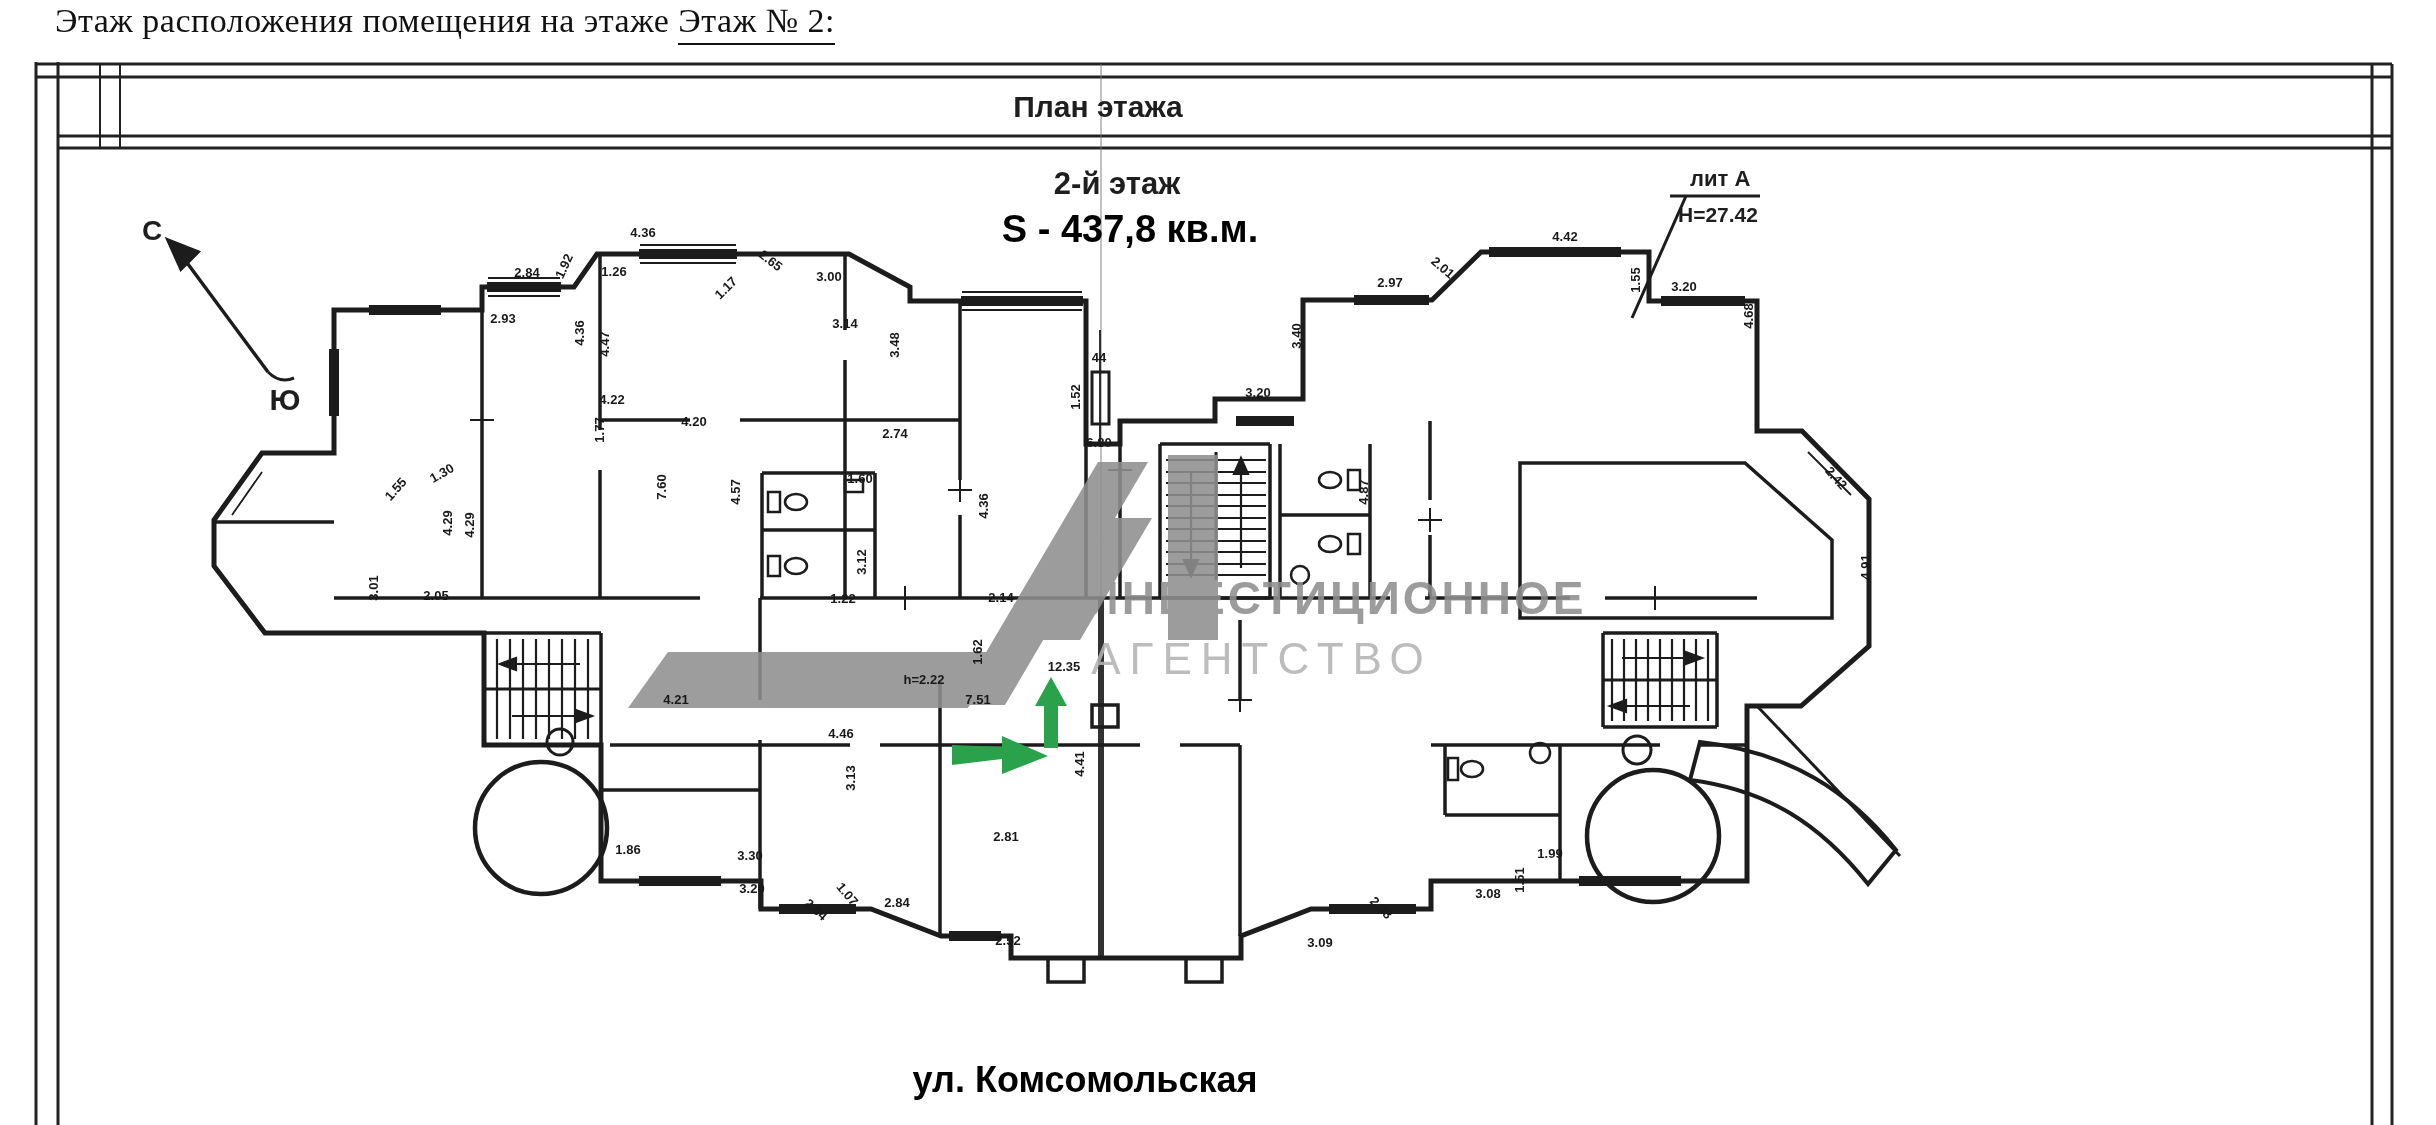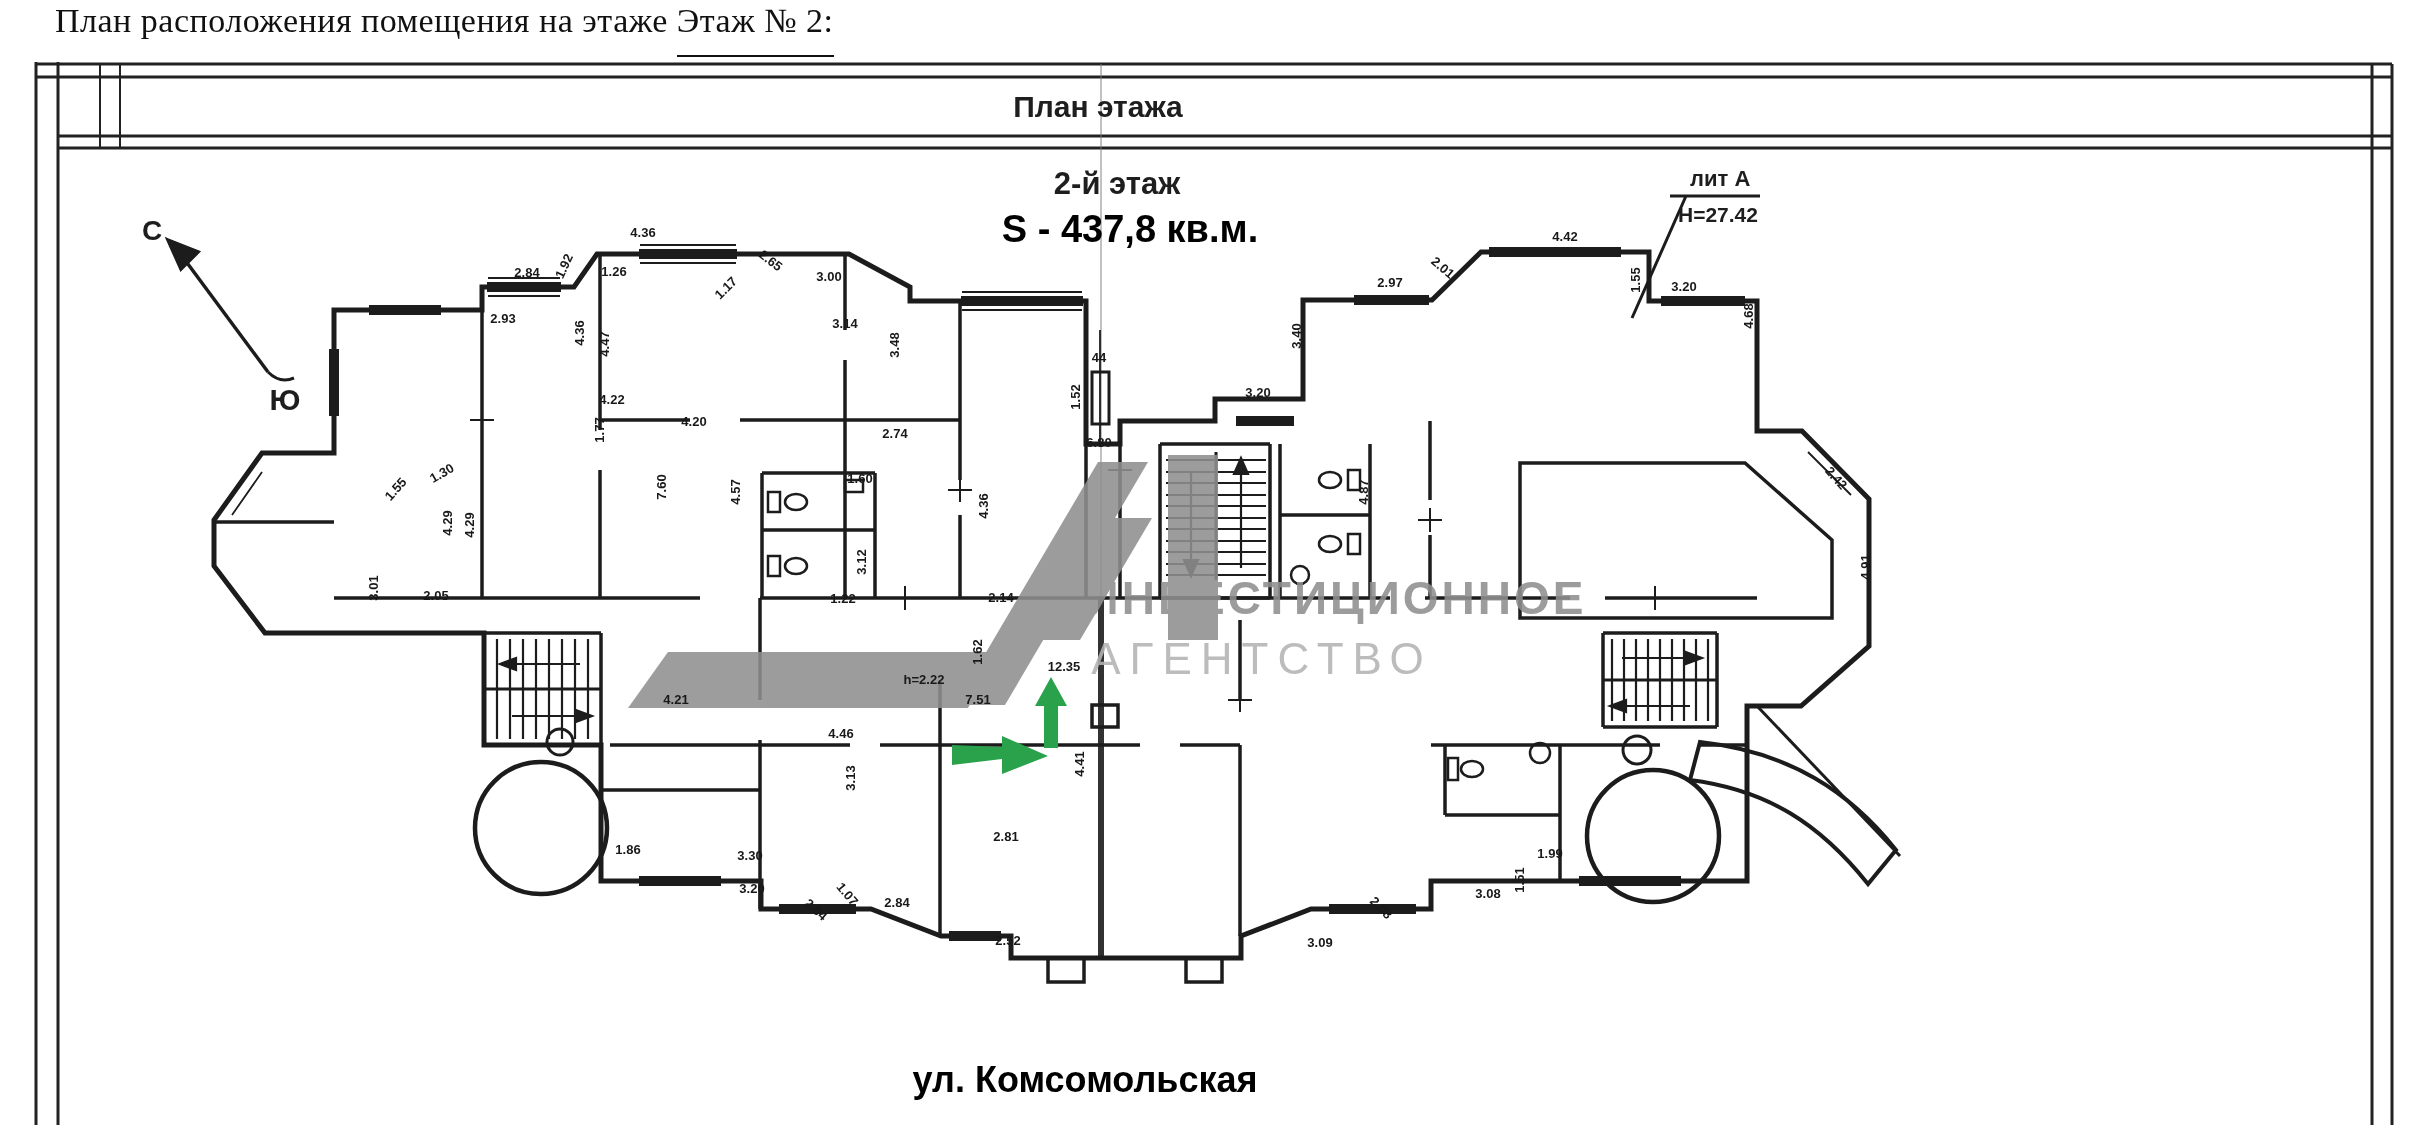--- a/index.html
+++ b/index.html
@@ -1,39 +1,39 @@
 <!DOCTYPE html>
 <html><head>
 <meta charset="utf-8">
 <style>
   html,body{margin:0;padding:0;background:#fff;}
   .page{position:relative;width:2436px;height:1125px;background:#fff;overflow:hidden;
         font-family:"Liberation Sans",sans-serif;}
   .header{position:absolute;left:55px;top:2px;font-family:"Liberation Serif",serif;
           font-size:34px;color:#111;letter-spacing:.5px;}
-  .header .u{border-bottom:2px solid #111;padding-bottom:16px;}
+  .header .u{border-bottom:2px solid #111;padding-bottom:4px;}
   svg{position:absolute;left:0;top:0;}
   .wall{stroke:#1c1c1c;fill:none;}
   .dim{font-family:"Liberation Sans",sans-serif;font-size:13px;font-weight:bold;
        fill:#191919;text-anchor:middle;}
   .scanhead{font-family:"Liberation Sans",sans-serif;font-weight:bold;fill:#1e1e1e;text-anchor:middle;}
   .digital{font-family:"Liberation Sans",sans-serif;font-weight:bold;fill:#000;text-anchor:middle;}
   .wm1{font-family:"Liberation Sans",sans-serif;font-weight:bold;letter-spacing:3px;
        fill:#8f8f8f;text-anchor:middle;}
   .wm2{font-family:"Liberation Sans",sans-serif;font-weight:normal;letter-spacing:9px;
        fill:#b3b3b3;text-anchor:middle;}
   .small-note{font-family:"Liberation Sans",sans-serif;font-weight:bold;fill:#1e1e1e;}
 </style>
 </head>
 <body>
 
 <div class="page">
 
   <div class="header">
-    <span>План расположения помещения на этаже </span>
+    <span>Этаж расположения помещения на этаже </span>
     <span class="u">Этаж № 2:</span>
   </div>
 
   <svg width="2436" height="1125" viewBox="0 0 2436 1125">
 
     <g stroke="#222" stroke-width="3" fill="none">
       <path d="M36 62 V1125 M58 62 V1125"></path>
       <path d="M36 64 H2392 M36 77 H2392"></path>
       <path d="M58 136 H2392 M58 148 H2392"></path>
       <path d="M2372 64 V1125 M2392 64 V1125"></path>

